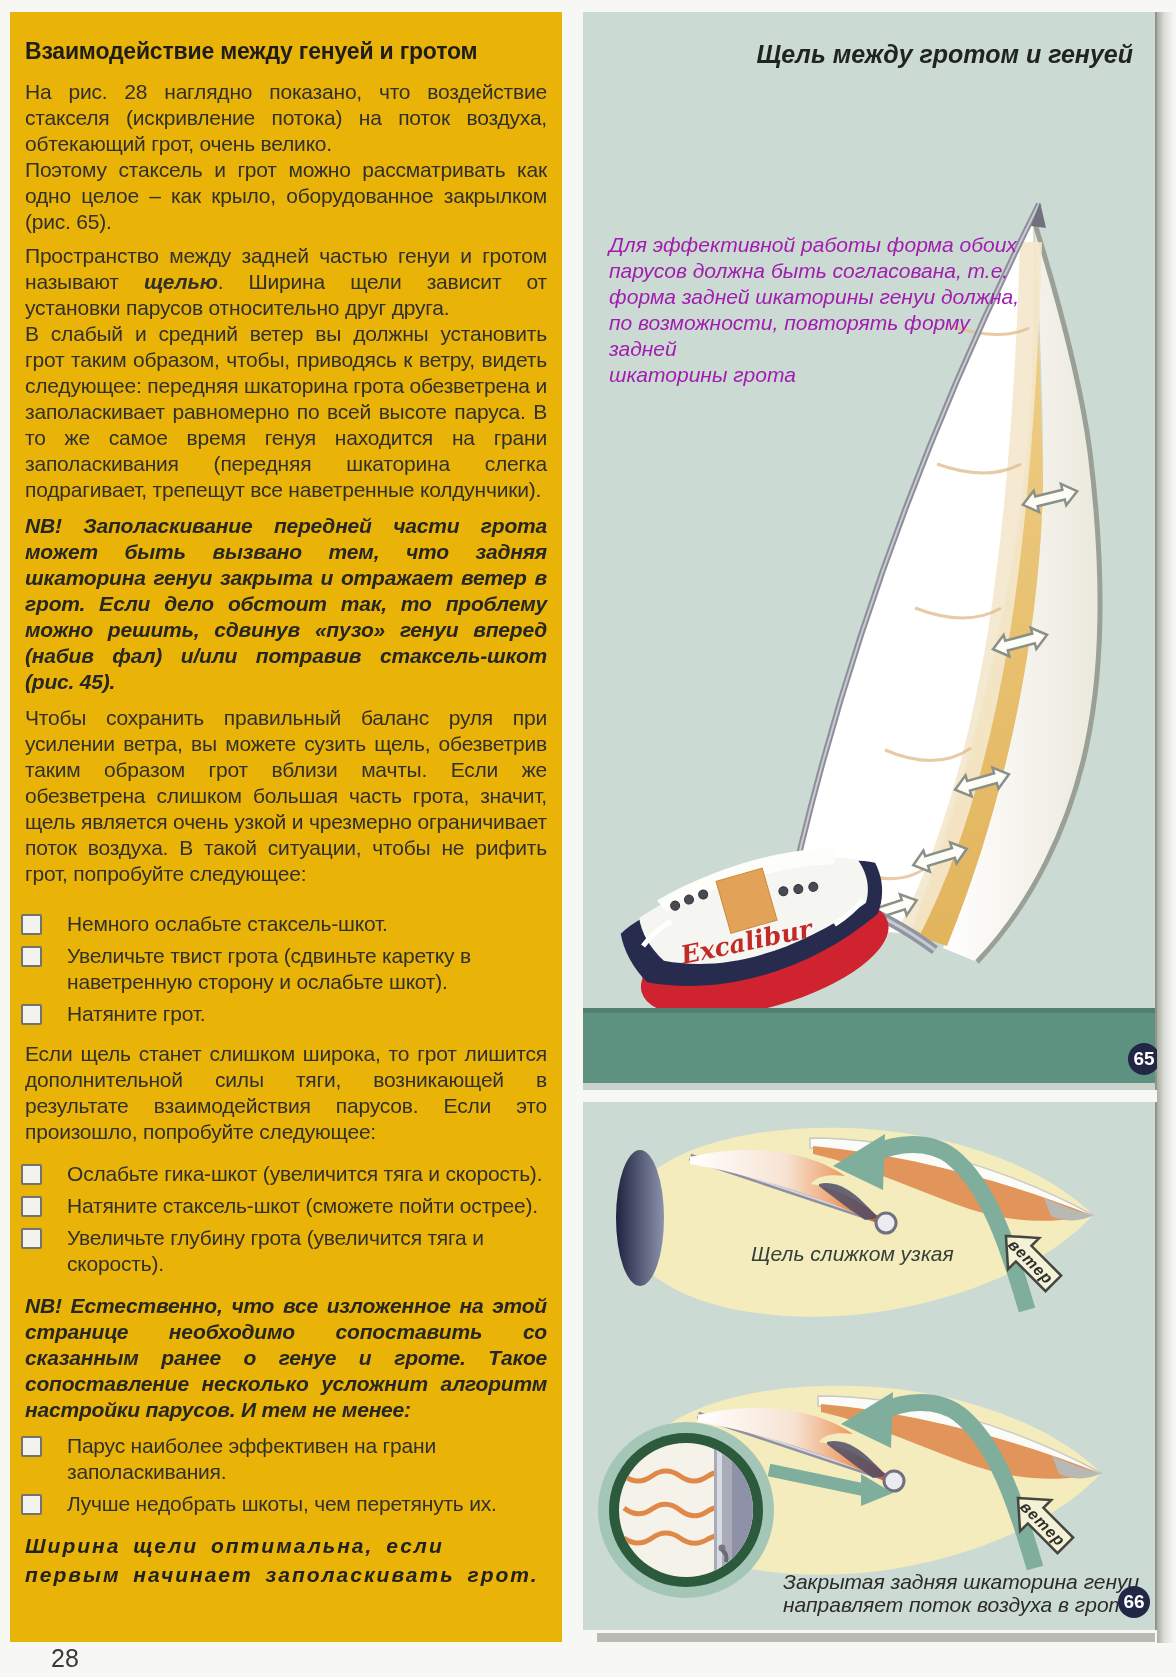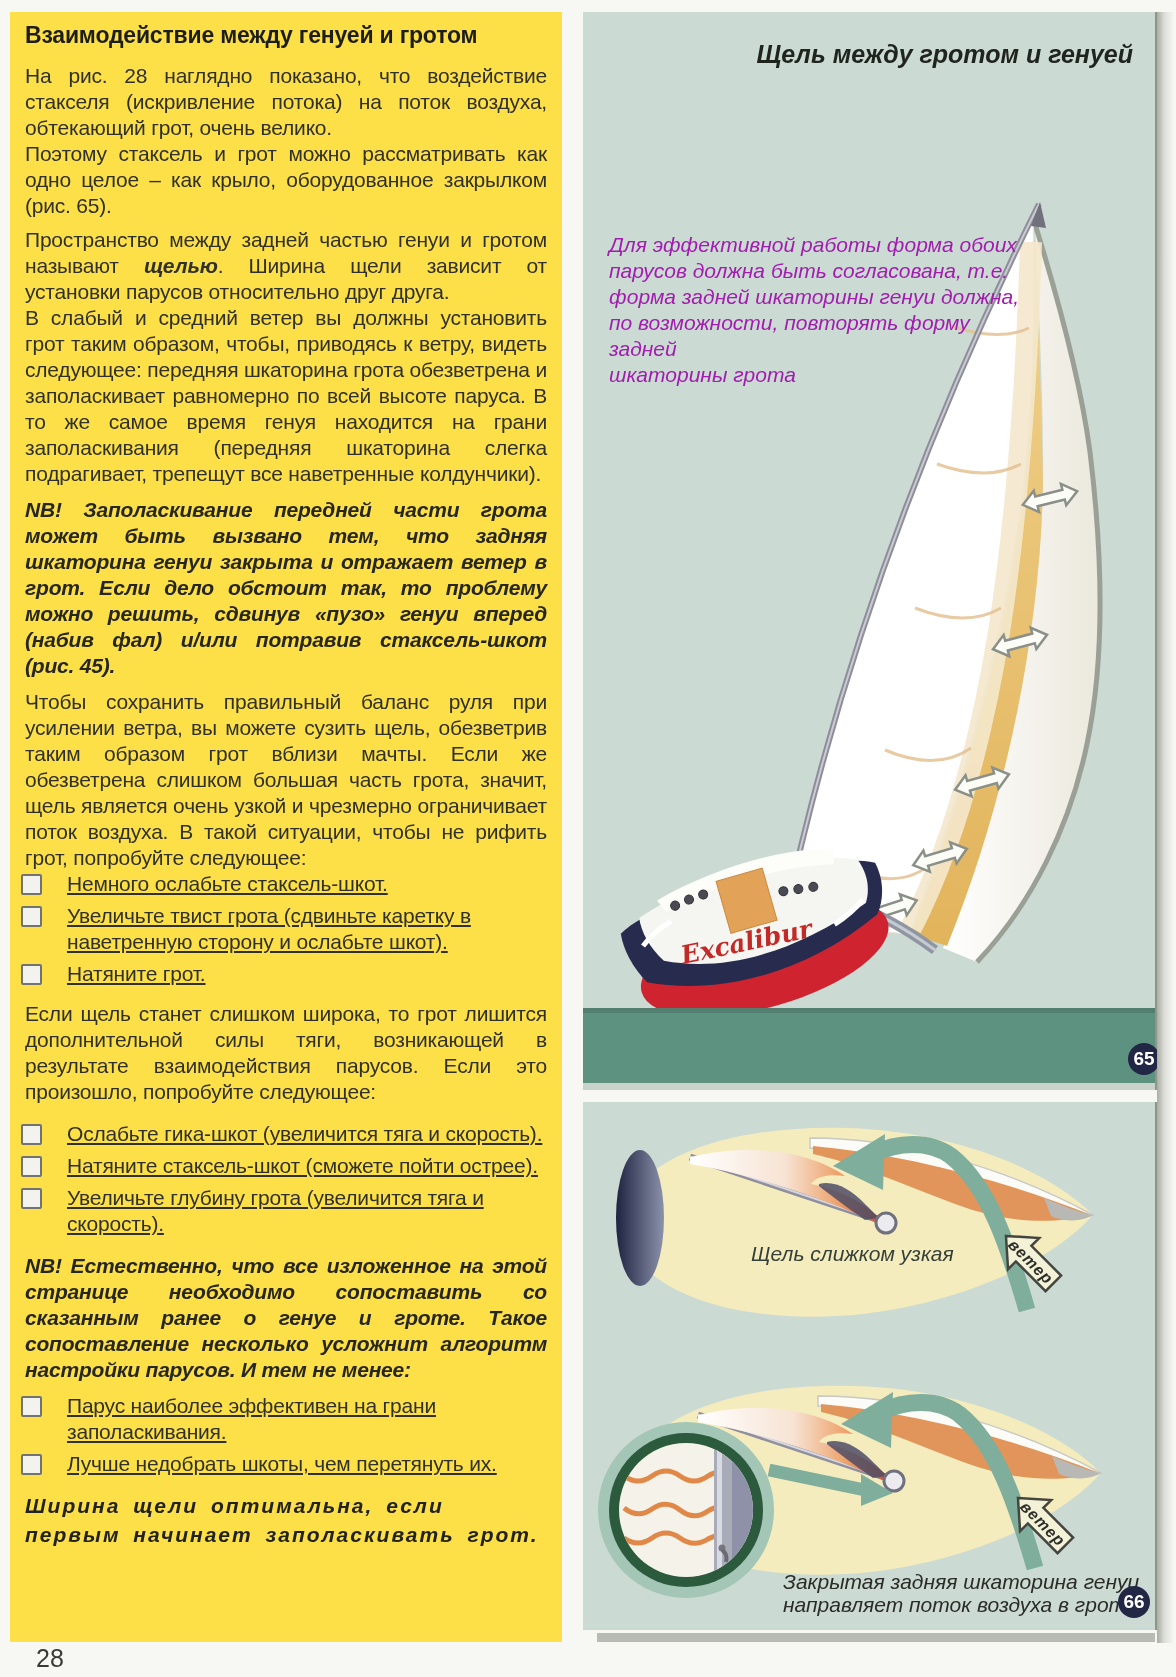--- a/index.html
+++ b/index.html
@@ -5,53 +5,53 @@
   html,body{margin:0;padding:0;}
   body{
     width:1176px;height:1677px;position:relative;overflow:hidden;
     background:#f7f7f3;
     font-family:"Liberation Sans",sans-serif;
     color:#30302c;
   }
   
   .left-col{
     position:absolute;left:10px;top:12px;width:552px;height:1630px;
-    background:#fde047;box-sizing:border-box;
-    padding:10px 15px 0 15px;overflow:hidden;
+    background:#eab308;box-sizing:border-box;
+    padding:26px 15px 0 15px;overflow:hidden;
   }
   .heading{
     font-size:23px;font-weight:bold;line-height:27px;margin:0 0 14px 0;color:#1d1d1a;
     letter-spacing:-0.2px;
   }
   .para{
     font-size:21px;line-height:26px;margin:0 0 8px 0;
     text-align:justify;white-space:pre-line;letter-spacing:-0.2px;
   }
   .para.mb10{margin-bottom:10px;}
-  .para.mb12{margin-bottom:0;}
+  .para.mb12{margin-bottom:24px;}
   .para.mb16{margin-bottom:16px;}
   .inline-bold{font-weight:bold;font-style:italic;}
   .nb{
     font-size:21px;line-height:26px;font-weight:bold;font-style:italic;
     text-align:justify;margin:0 0 10px 0;letter-spacing:-0.2px;color:#262622;
   }
   .checklist{list-style:none;margin:0 0 14px 0;padding:0;}
   .checklist.mb16{margin-bottom:16px;}
   .check-item{display:flex;align-items:flex-start;margin:0 0 6px 0;}
   .check-box{
     flex:0 0 auto;width:17px;height:17px;margin:3px 25px 0 -4px;
     border:2px solid #72726e;background:#f2f2ee;border-radius:2px;
   }
-  .check-text{font-size:21px;line-height:26px;letter-spacing:-0.2px;text-decoration:underline;}
+  .check-text{font-size:21px;line-height:26px;letter-spacing:-0.2px;}
   .conclusion{
     font-size:21px;line-height:29px;font-weight:bold;font-style:italic;
     letter-spacing:2px;word-spacing:5px;color:#222220;
   }
   .page-number{
-    position:absolute;left:36px;top:1644px;font-size:25px;color:#3a3a36;
+    position:absolute;left:51px;top:1644px;font-size:25px;color:#3a3a36;
   }
   
   .panel{
     position:absolute;left:583px;width:572px;background:#cbdad3;
     border-right:2px solid #8f958d;box-sizing:content-box;
   }
   .panel65{top:12px;height:1078px;}
   .panel66{top:1102px;height:528px;}
   .panel svg{position:absolute;left:0;top:0;}
   .fig-title{

